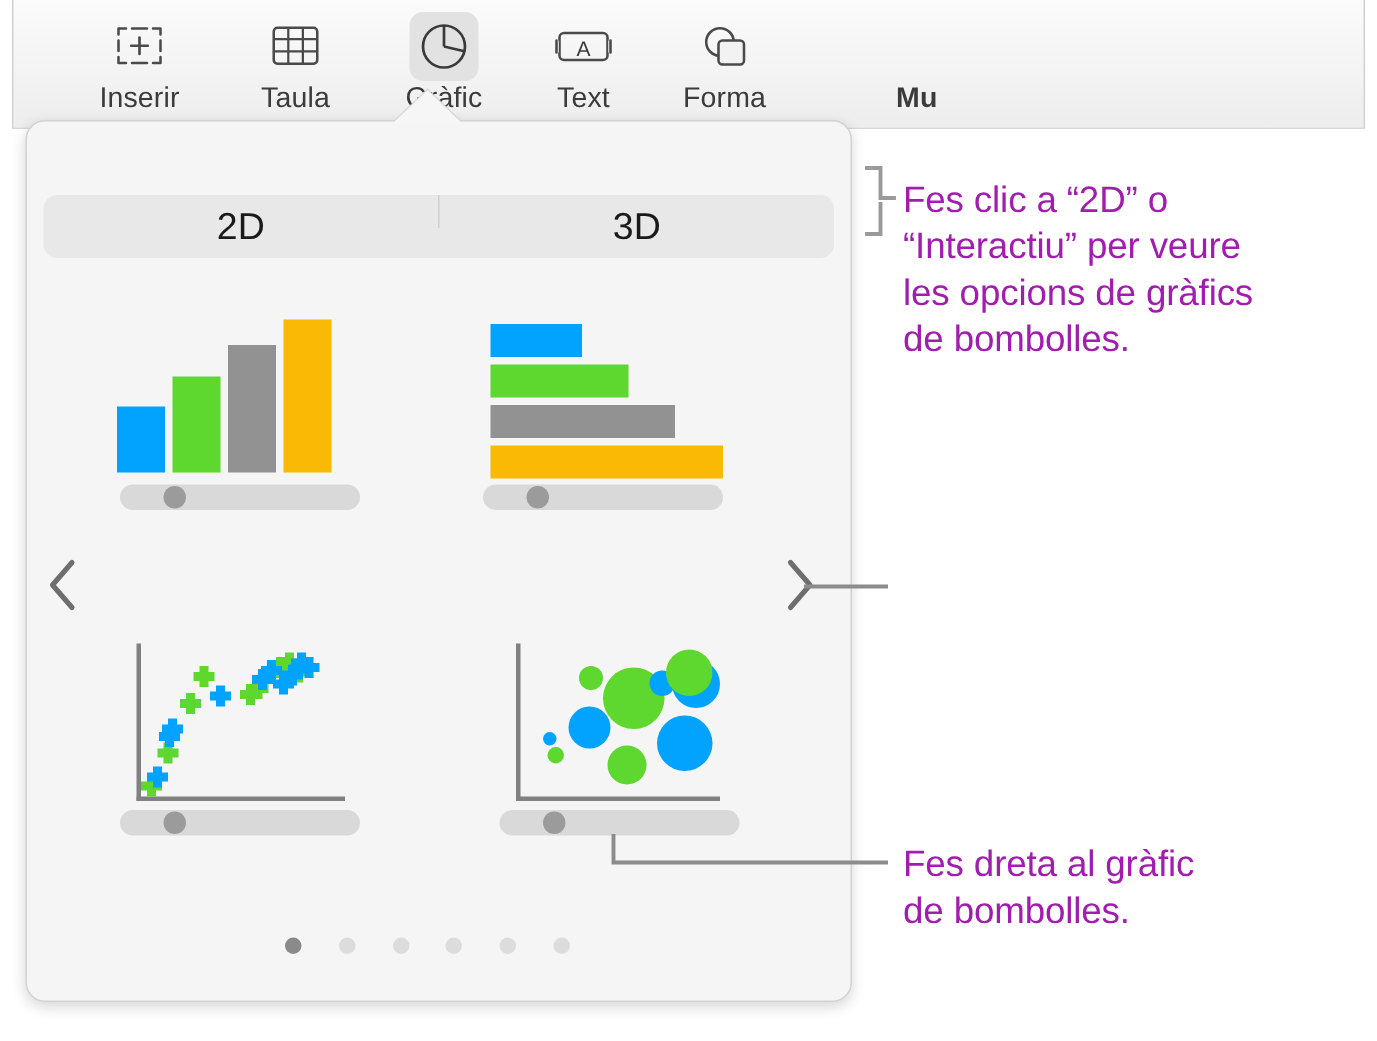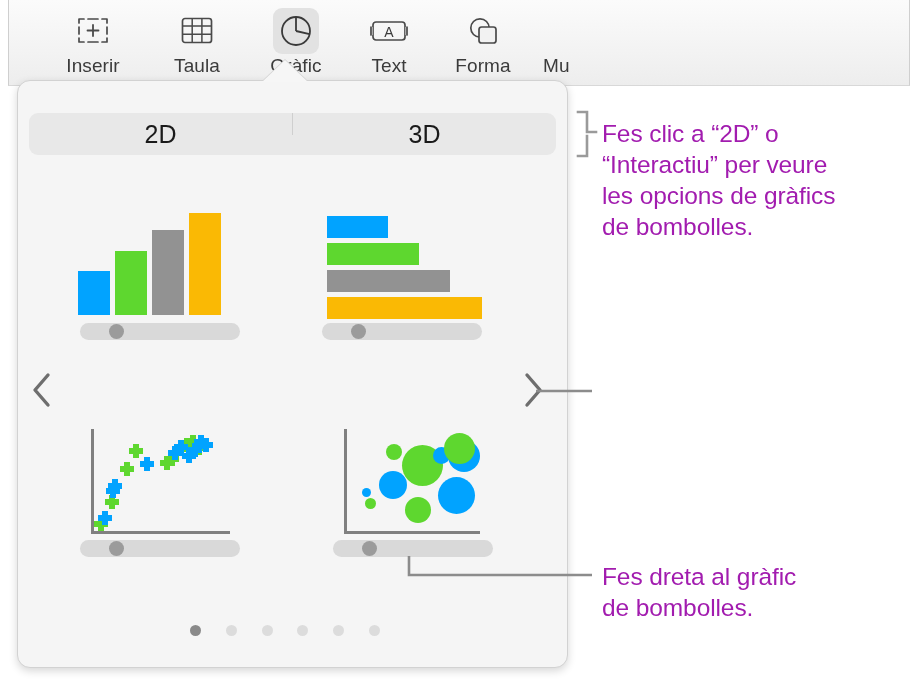--- a/index.html
+++ b/index.html
@@ -78,21 +78,21 @@
     border-left: 23px solid transparent;
     border-right: 23px solid transparent;
     border-bottom: 22px solid #f6f6f6;
     filter: drop-shadow(0 -1px 0 #d2d2d2);
     z-index: 3;
   }
 
   
   #segmented {
     position: absolute;
-    left: 29px; top: 113px;
+    left: 29px; top: 130px;
     width: 527px; height: 42px;
     background: #e8e8e8;
     border-radius: 9px;
     display: flex;
     align-items: flex-start;
     z-index: 4;
   }
   .seg {
     flex: 1 1 0;
     height: 42px;
@@ -247,21 +247,21 @@
         <svg width="34" height="32" viewBox="0 0 34 32" fill="none">
           <circle cx="14" cy="13" r="9.2" stroke="#4a4a4a" stroke-width="1.7"></circle>
           <rect x="13" y="12" width="17" height="16" rx="2.6" fill="#f2f2f2" stroke="#4a4a4a" stroke-width="1.7"></rect>
         </svg>
       </div>
       <div class="tb-label">Forma</div>
     </div>
 
     <div class="tb-item" style="left:520px;">
       <div class="tb-iconbox"></div>
-      <div class="tb-label" style="text-align:left; padding-left:14px;">Mu</div>
+      <div class="tb-label" style="text-align:right; padding-left:14px;font-weight:bold;">Mu</div>
     </div>
   </div>
 
   <div id="pop-tail"></div>
   <div id="popover"></div>
 
   <div id="segmented">
     <div class="seg">2D</div>
     <div class="seg-div"></div>
     <div class="seg">3D</div>

